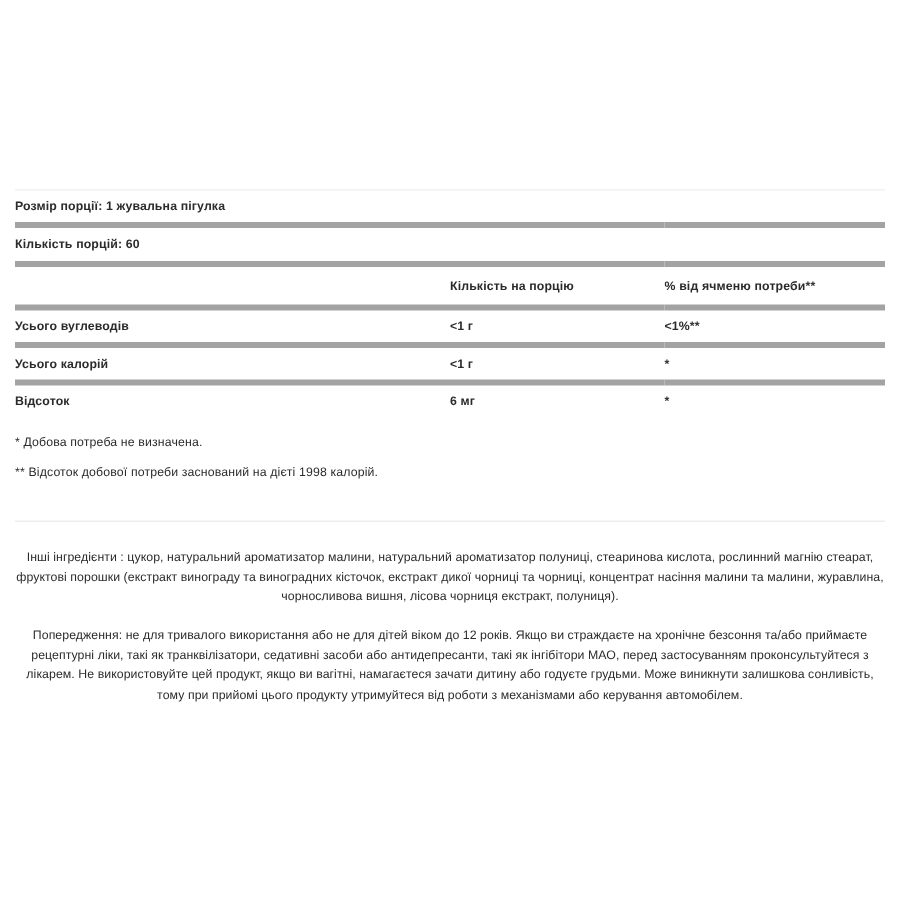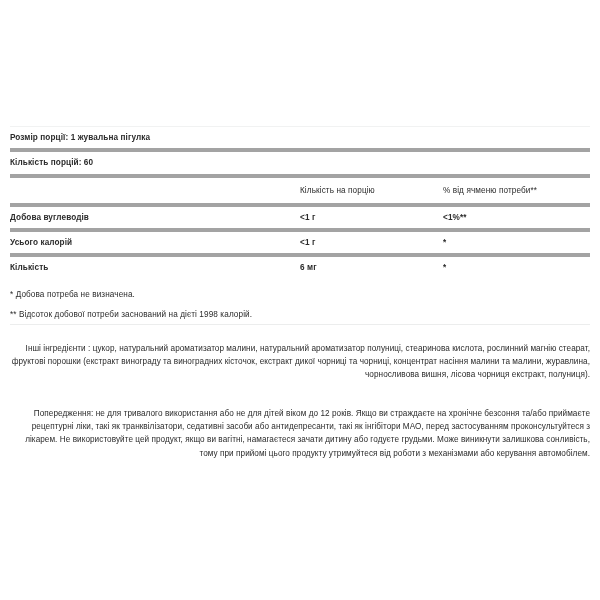--- a/index.html
+++ b/index.html
@@ -34,50 +34,50 @@
     letter-spacing: 0.1px;
   }
   .facts-table tr:first-child td {
     border-top: 1px solid #f1f2f2;
   }
   .col-name { width: 290px; }
   .col-amount { width: 143px; }
   .col-dv { width: 147px; }
 
   td.name-cell { font-weight: bold; color: #2b2b2b; }
-  td.head-cell { font-weight: normal; color: #2b2b2b; }
+  td.head-cell { font-weight: bold; color: #2b2b2b; }
   td.val-cell  { font-weight: bold; color: #2b2b2b; margin-left: 48px; }
   tr.header-row td { padding-top: 8px; padding-bottom: 7px; }
 
   .footnotes {
     width: 580px;
     font-size: 8.2px;
     line-height: 1.3;
     letter-spacing: 0.1px;
     border-bottom: 1px solid #eceded;
-    padding-bottom: 3px;
+    padding-bottom: 26px;
     margin-top: 0;
   }
   .footnote {
     padding-top: 10px;
   }
   .footnote:first-child { padding-top: 11px; }
 
   .para {
     width: 580px;
     font-size: 8.2px;
     line-height: 1.62;
     letter-spacing: 0.05px;
     margin-top: 16px;
-    text-align: right;
+    text-align: center;
     color: #2b2b2b;
   }
   .para.ingredients { margin-top: 17px; }
   .para.allergens   { margin-top: 14px; }
-  .para.warning     { margin-top: 25px; }
+  .para.warning     { margin-top: 12px; }
 </style>
 </head>
 <body>
 
 <div class="panel">
 
   <table class="facts-table">
     <colgroup>
       <col class="col-name">
       <col class="col-amount">
@@ -90,31 +90,31 @@
       <tr>
         <td class="name-cell" colspan="3">Кількість порцій: 60</td>
       </tr>
       <tr class="header-row">
         <td class="head-cell"></td>
         <td class="head-cell">Кількість на порцію</td>
         <td class="head-cell">% від ячменю потреби**</td>
       </tr>
 
       <tr>
-        <td class="name-cell">Добова вуглеводів</td>
+        <td class="name-cell">Усього вуглеводів</td>
         <td class="val-cell">&lt;1 г</td>
         <td class="val-cell">&lt;1%**</td>
       </tr>
       <tr>
         <td class="name-cell">Усього калорій</td>
         <td class="val-cell">&lt;1 г</td>
         <td class="val-cell">*</td>
       </tr>
       <tr>
-        <td class="name-cell">Кількість</td>
+        <td class="name-cell">Відсоток</td>
         <td class="val-cell">6 мг</td>
         <td class="val-cell">*</td>
       </tr>
     </tbody>
   </table>
 
   <div class="footnotes">
     <div class="footnote">* Добова потреба не визначена.</div>
     <div class="footnote">** Відсоток добової потреби заснований на дієті 1998 калорій.</div>
   </div>

